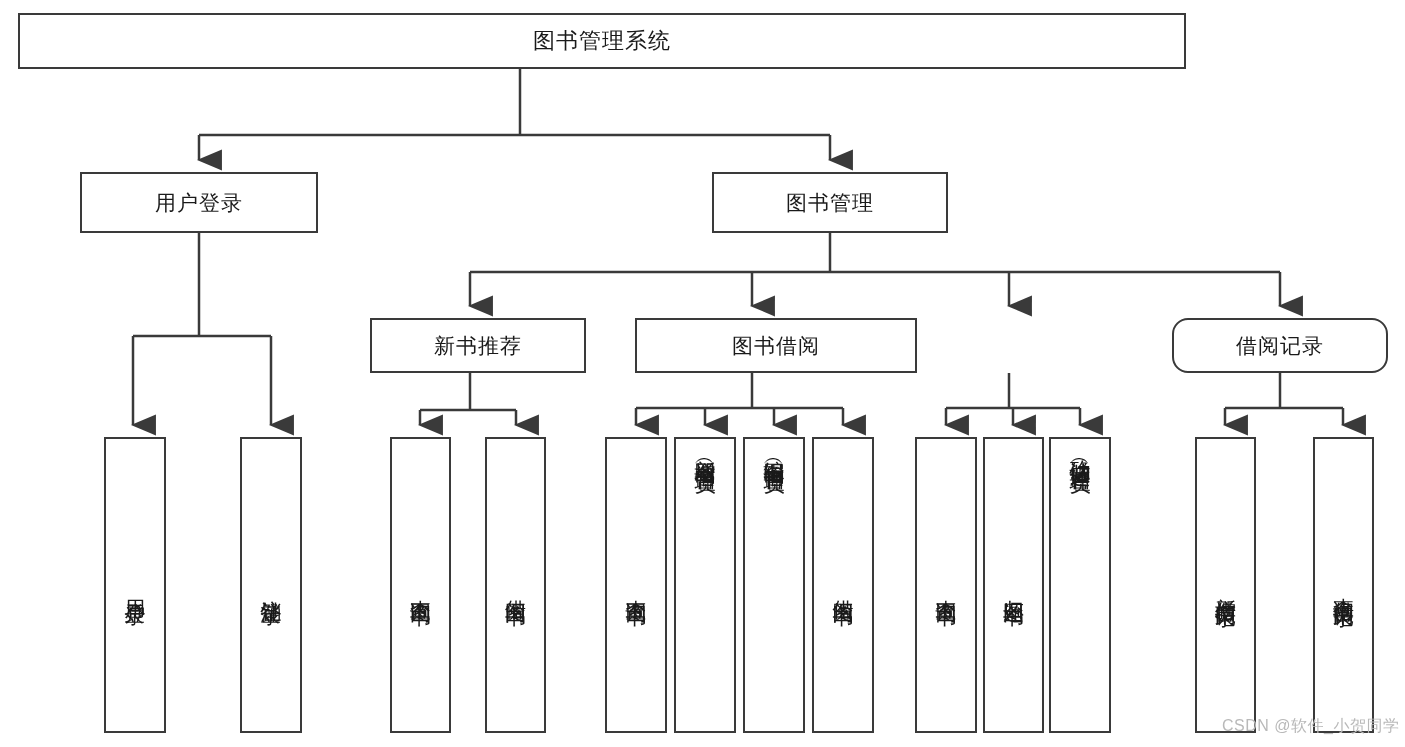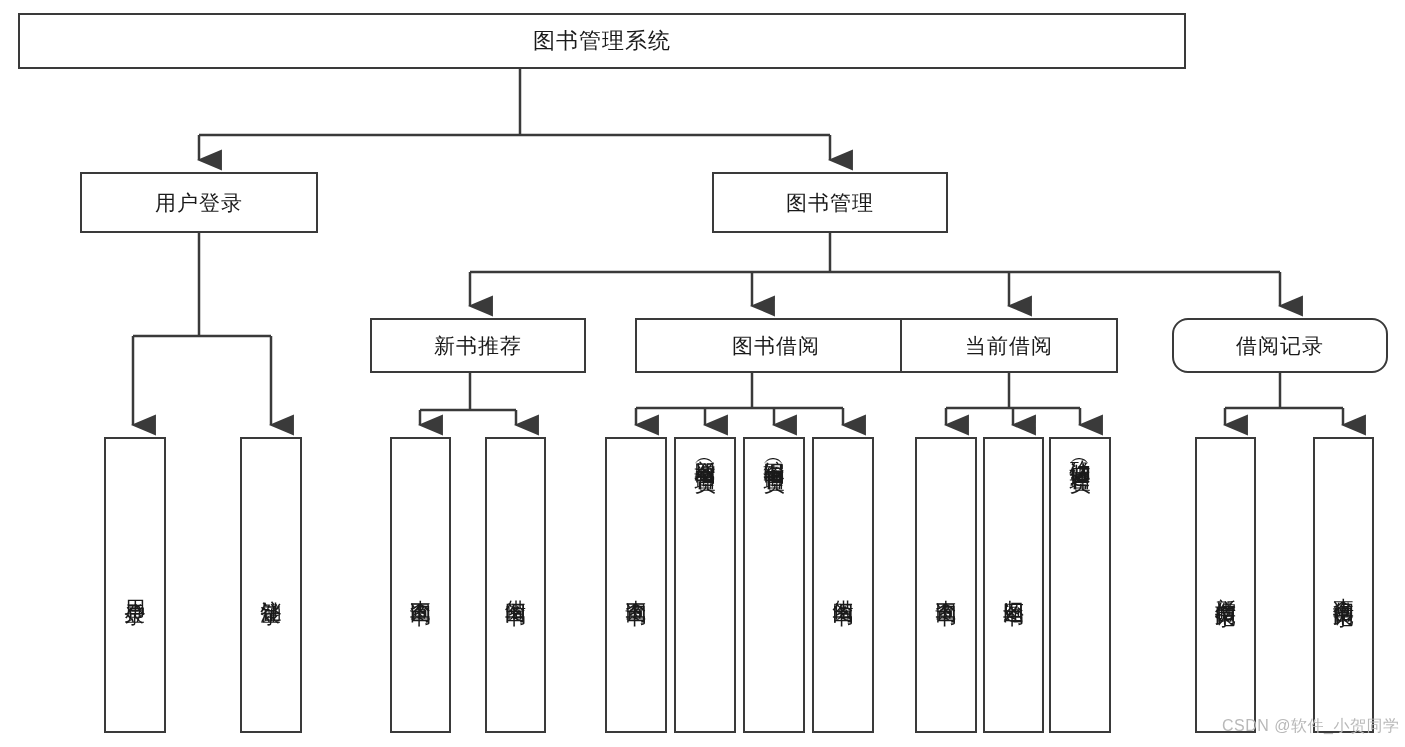--- a/index.html
+++ b/index.html
@@ -130,23 +130,20 @@
   <div class="node h" style="left:712px; top:172px; width:236px; height:61px;">
     <span>图书管理</span>
   </div>
 
   <div class="node h" style="left:362px; top:318px; width:216px; height:55px;margin-left:8px;">
     <span>新书推荐</span>
   </div>
   <div class="node h" style="left:635px; top:318px; width:282px; height:55px;">
     <span>图书借阅</span>
   </div>
-  <div class="node h" style="left:900px; top:318px; width:218px; height:55px;">
-    <span>当前借阅</span>
-  </div>
   <div class="node h" style="left:1172px; top:318px; width:216px; height:55px;border-radius:16px;">
     <span>借阅记录</span>
   </div>
 
   <div class="node v" style="left:104px; top:437px; width:62px; height:296px; justify-content:center;">
     <span>用户登录</span>
   </div>
   <div class="node v" style="left:240px; top:437px; width:62px; height:296px; justify-content:center;">
     <span>注销登录</span>
   </div>

